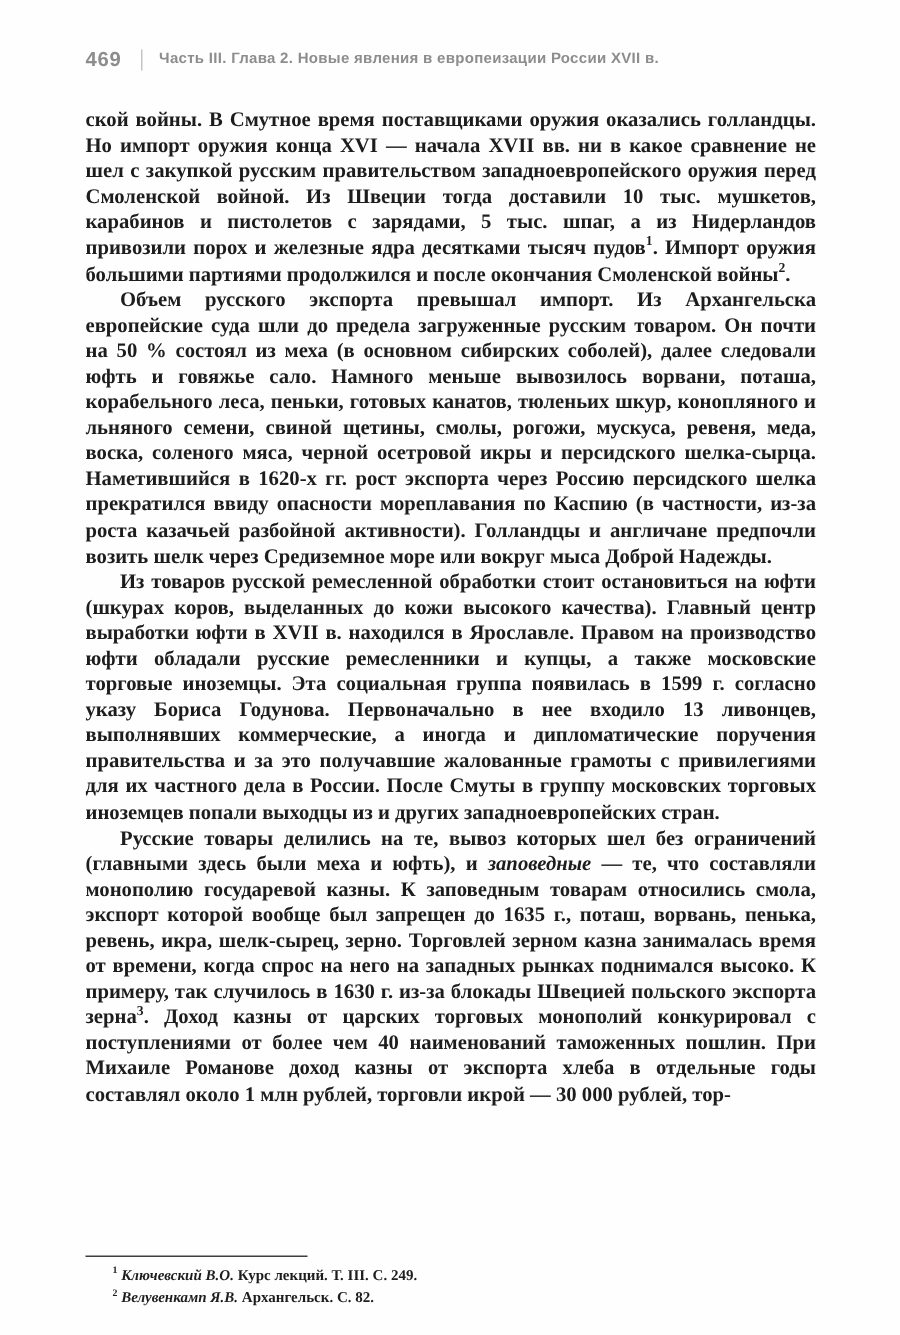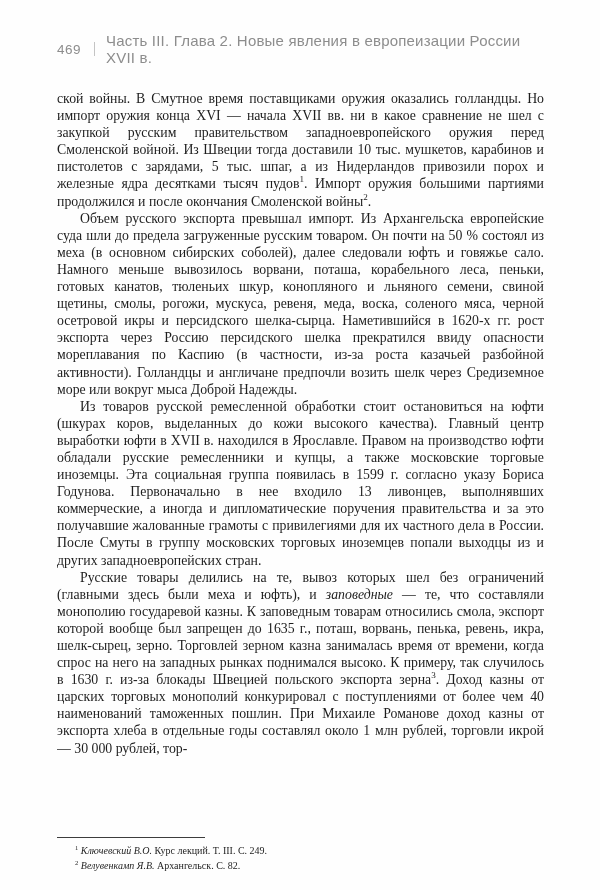--- a/index.html
+++ b/index.html
@@ -13,20 +13,21 @@
     width: 600px;
     height: 890px;
     margin: 0 auto;
     background: #fefefe;
     padding: 32px 56px 16px 57px;
     display: flex;
     flex-direction: column;
     font-family: "Liberation Serif", "DejaVu Serif", serif;
     color: var(--text-color);
     overflow: hidden;
+    font-weight: bold;
   }
   .page-header {
     display: flex;
     align-items: center;
     font-family: "Liberation Sans", "DejaVu Sans", sans-serif;
     color: var(--header-color);
     font-size: 12.5px;
     margin-bottom: 24px;
     flex: 0 0 auto;
   }
@@ -34,21 +35,21 @@
     font-size: 13.5px;
     letter-spacing: 0.5px;
   }
   .header-divider {
     width: 1px;
     height: 14px;
     background: #c4c4c4;
     margin: 0 11px 0 13px;
   }
   .chapter-title {
-    font-size: 15px;
+    font-size: 10px;
     letter-spacing: 0.2px;
   }
   .body-text {
     flex: 1 1 auto;
     overflow: hidden;
     text-align: justify;
     font-size: 13.8px;
     line-height: 17.1px;
     hyphens: auto;
     -webkit-hyphens: auto;

